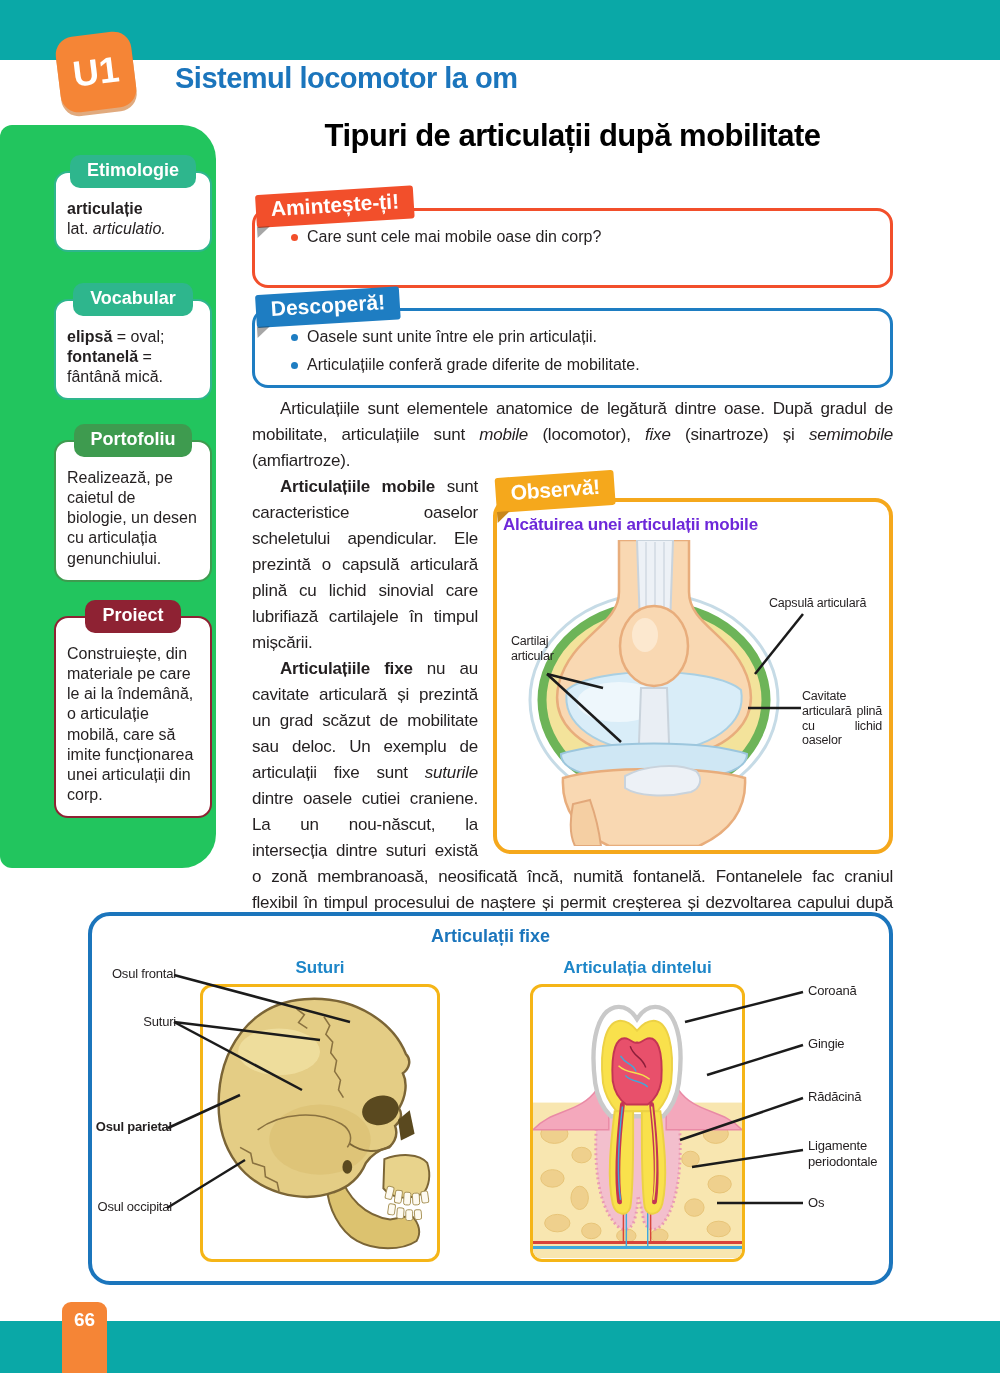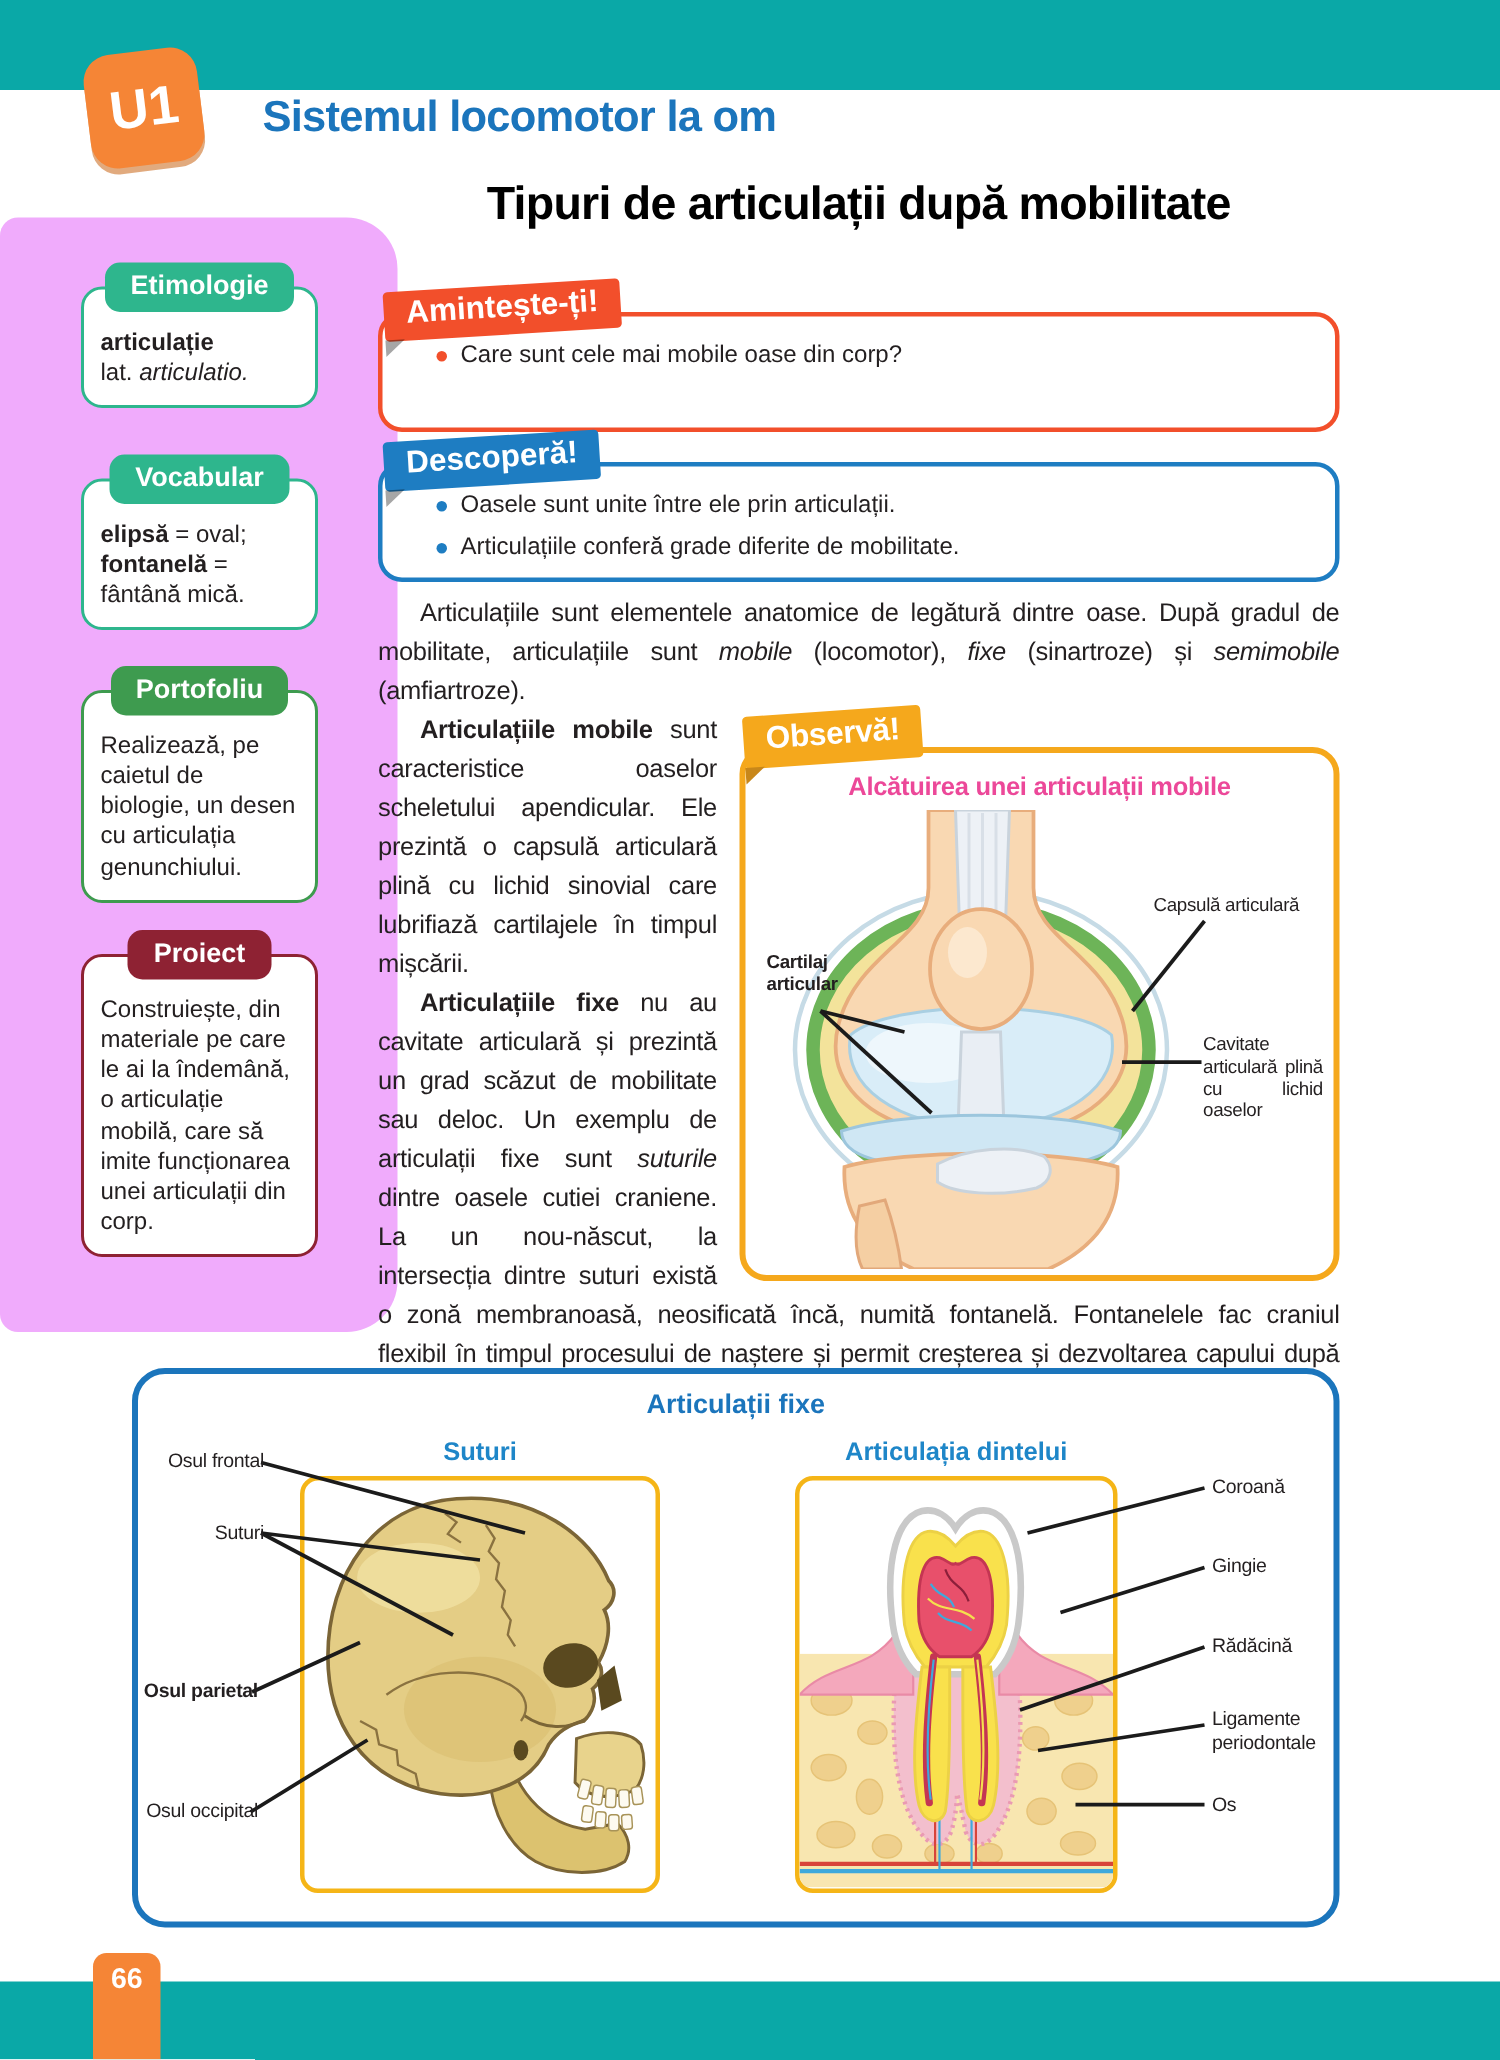--- a/index.html
+++ b/index.html
@@ -13,22 +13,22 @@
               border-radius:18px; transform:rotate(-7deg); box-shadow:0 4px 0 rgba(200,100,20,.55);
               display:flex; align-items:center; justify-content:center; }
   .u1-badge span { color:#fff; font-size:36px; font-weight:bold; }
   .header-title { position:absolute; left:175px; top:62px; font-size:29px; font-weight:bold; color:#1b75bc; letter-spacing:-.5px; }
   .page-title { position:absolute; left:252px; top:118px; width:641px; text-align:center;
                 font-size:31px; font-weight:bold; color:#000000; letter-spacing:-.5px; }
   .page-tab { position:absolute; left:62px; top:1302px; width:45px; height:71px; background:#f58536;
               border-radius:9px 9px 0 0; text-align:center; padding-top:7px; color:#fff; font-size:19px; font-weight:bold; }
 
   
-  .sidebar { position:absolute; left:0; top:125px; width:265px; height:743px; background:#f0abfc;
-             border-radius:12px 34px 34px 12px;margin-top:20px; }
+  .sidebar { position:absolute; left:0; top:125px; width:216px; height:743px; background:#22c55e;
+             border-radius:12px 34px 34px 12px; }
   .sbox { position:absolute; left:54px; width:158px; }
   .pill { position:relative; z-index:2; margin:0 auto; width:max-content; max-width:150px;
           padding:5px 17px 7px; border-radius:10px; color:#fff; font-size:18px; font-weight:bold; text-align:center; }
   .sbody { margin-top:-17px; background:#fff; border-radius:14px; padding:26px 11px 11px;
            font-size:16px; line-height:1.26; }
   .etim  .pill { background:#2eb68d; }  .etim  .sbody { border:2.5px solid #2eb68d; }
   .vocab .pill { background:#2eb68d; }  .vocab .sbody { border:2.5px solid #2eb68d; }
   .porto .pill { background:#3e9b4f; }  .porto .sbody { border:2.5px solid #3e9b4f; }
   .proj  .pill { background:#8e2233; }  .proj  .sbody { border:2.5px solid #8e2233; }
   .sbody b { font-weight:bold; }
@@ -56,21 +56,21 @@
   .article i { font-style:italic; }
 
   .observa-float { float:right; width:400px; height:376px; margin:4px 0 10px 15px; position:relative; }
   .observa-tab { position:absolute; top:0; left:4px; transform:rotate(-4deg); transform-origin:left bottom;
                  background:#f5a81c; color:#fff; font-size:21px; font-weight:bold; padding:3px 15px 6px;
                  border-radius:3px; z-index:3; }
   .observa-tab:after { content:""; position:absolute; left:0; bottom:-10px;
                        border-right:13px solid transparent; border-top:11px solid #c8871a; }
   .obox { position:absolute; top:20px; left:0; right:0; bottom:0; background:#fff;
           border:4px solid #f5a81c; border-radius:18px; padding:6px; }
-  .otitle { text-align:center; color:#ec4899; font-size:17px; font-weight:bold; margin:4px 0 2px; }
+  .otitle { color:#6d28d9; font-size:17px; font-weight:bold; margin:4px 0 2px; }
   .knee-wrap { position:relative; width:380px; height:306px; }
   .knee-wrap svg { position:absolute; left:0; top:0; }
   .klabel { position:absolute; font-size:12.5px; line-height:1.18; letter-spacing:-.2px; color:#231f20; }
 
   
   .fixe { position:absolute; left:88px; top:912px; width:805px; height:373px; background:#fff;
           border:4px solid #1b75bc; border-radius:22px; }
   .fixe-title { position:absolute; left:0; top:10px; width:100%; text-align:center;
                 color:#1b75bc; font-size:18px; font-weight:bold; }
   .sub { position:absolute; text-align:center; color:#1e86c8; font-size:17px; font-weight:bold; }
@@ -156,21 +156,21 @@
               <path d="M84,264 C80,284 82,298 86,306 L112,306 C110,290 106,274 101,260 Z" fill="#f5cfa3" stroke="#e2a87a" stroke-width="2"></path>
               <path d="M136,236 C155,226 187,222 207,231 C214,238 212,248 202,252 C176,258 148,256 136,248 Z" fill="#edf1f6" stroke="#c9d3dc" stroke-width="2"></path>
             </g>
             <g stroke="#1b1b1b" stroke-width="2.5" fill="none">
               <path d="M44,134 L100,148"></path>
               <path d="M44,134 L118,202"></path>
               <path d="M300,74 L252,134"></path>
               <path d="M298,168 L245,168"></path>
             </g>
           </svg>
-          <span class="klabel" style="left:8px; top:94px; width:70px;font-weight:bold;">Cartilaj articular</span>
+          <span class="klabel" style="left:8px; top:94px; width:70px;">Cartilaj articular</span>
           <span class="klabel" style="left:266px; top:56px; width:112px;">Capsulă articulară</span>
           <span class="klabel" style="left:299px; top:149px; width:80px;">Cavitate articulară plină cu lichid oaselor</span>
         </div>
       </div>
     </div>
 
     <p class="ind"><b>Articulațiile mobile</b><span> sunt caracteristice oaselor scheletului apendicular. Ele prezintă o capsulă articulară plină cu lichid sinovial care lubrifiază cartilajele în timpul mișcării.</span></p>
     <p class="ind"><b>Articulațiile fixe</b><span> nu au cavitate articulară și prezintă un grad scăzut de mobilitate sau deloc. Un exemplu de articulații fixe sunt </span><i>suturile</i><span> dintre oasele cutiei craniene. La un nou-născut, la intersecția dintre suturi există o zonă membranoasă, neosificată încă, numită fontanelă. Fontanelele fac craniul flexibil în timpul procesului de naștere și permit creșterea și dezvoltarea capului după naștere. O altă articulație fixă se formează între osul alveolar și rădăcina dintelui.</span></p>
   </div>
 

